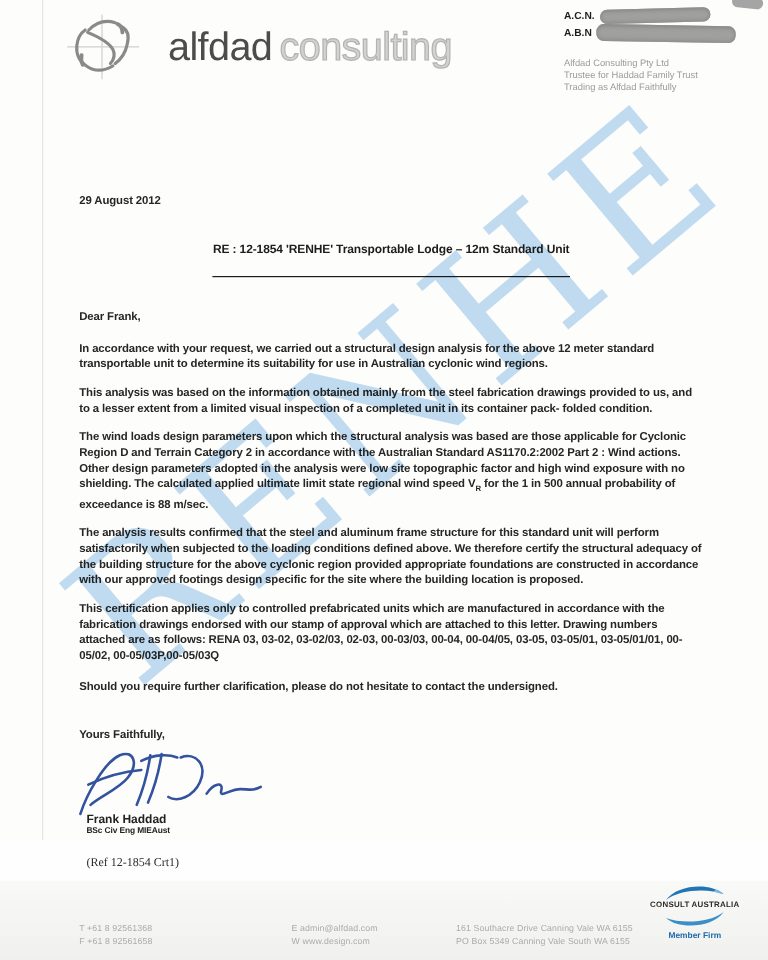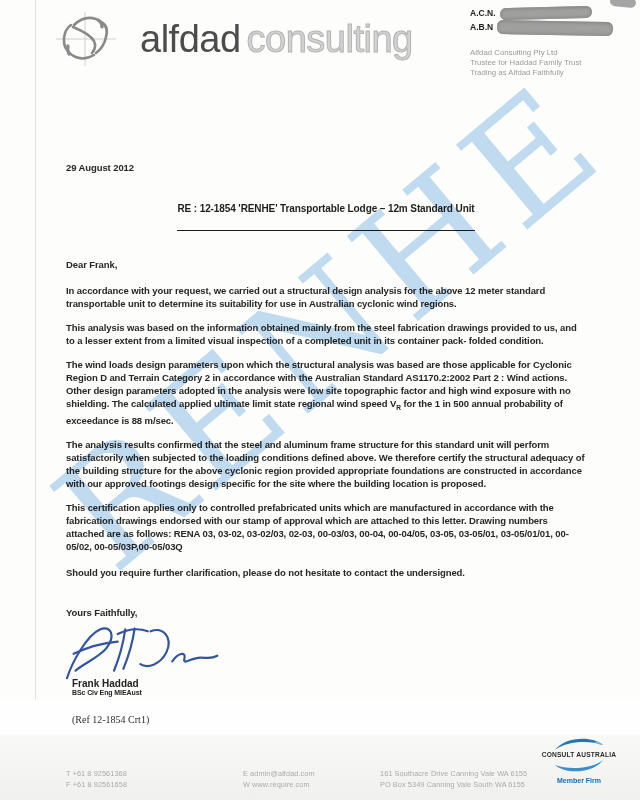--- a/index.html
+++ b/index.html
@@ -22,21 +22,21 @@
     font-family:"DejaVu Serif","Liberation Serif",serif;
     font-size:152px; font-weight:400; letter-spacing:10px; text-align:center;
     color:#b5d6ef; opacity:.82; mix-blend-mode:multiply; pointer-events:none;
     white-space:nowrap;
   }
 
   
   .header { position:absolute; left:0; top:0; width:100%; height:100px; z-index:1; }
   .logo-group { position:absolute; left:54px; top:10px; display:flex; align-items:center; }
   .logo-mark { width:86px; height:58px; }
-  .wordmark { font-size:38px; letter-spacing:-0.5px; white-space:nowrap; }
+  .wordmark { font-size:33px; letter-spacing:-0.5px; white-space:nowrap; }
   .wordmark .primary { color:#4c4c4c; font-weight:500; }
   .wordmark .secondary { color:#d2d2d2; font-weight:400; -webkit-text-stroke:1px #b3b3b3; margin-left:6px; }
   .header-right { position:absolute; left:470px; top:6px; width:165px; }
   .reg-row { display:flex; align-items:center; height:14px; }
   .reg-label { font-size:8.5px; font-weight:700; color:#1c1c1c; width:26px; }
   .redact { background:#a0a09f; border-radius:6px; box-shadow:inset 0 2px 3px #8b8b8b, inset 0 -2px 3px #909090; }
   .redact.acn { width:92px; height:12px; transform:rotate(-1.5deg); margin-left:4px; }
   .redact.abn { width:116px; height:14px; transform:rotate(1deg); margin-left:1px; margin-top:2px; }
   .company-lines { margin-top:14px; font-size:7.8px; line-height:10px; color:#9b9b98; }
 
@@ -156,21 +156,21 @@
     <div class="sig-ref">(Ref 12-1854 Crt1)</div>
   </div>
 
   <div class="footer">
     <div class="foot-col tel">
       <div>T +61 8 92561368</div>
       <div>F +61 8 92561658</div>
     </div>
     <div class="foot-col mail">
       <div>E admin@alfdad.com</div>
-      <div>W www.require.com</div>
+      <div>W www.design.com</div>
     </div>
     <div class="foot-col addr">
       <div>161 Southacre Drive Canning Vale WA 6155</div>
       <div>PO Box 5349 Canning Vale South WA 6155</div>
     </div>
     <div class="consult">
       <svg width="54" height="17" viewBox="0 0 54 17">
         <path d="M3,15 C12,2 40,0 51,10 C38,5 14,6 3,15 Z" fill="#2076b4"></path>
         <path d="M44,6 C47,7 50,9 51,10 C49,10 46,9 43,8 Z" fill="#7fb6dd"></path>
       </svg>

